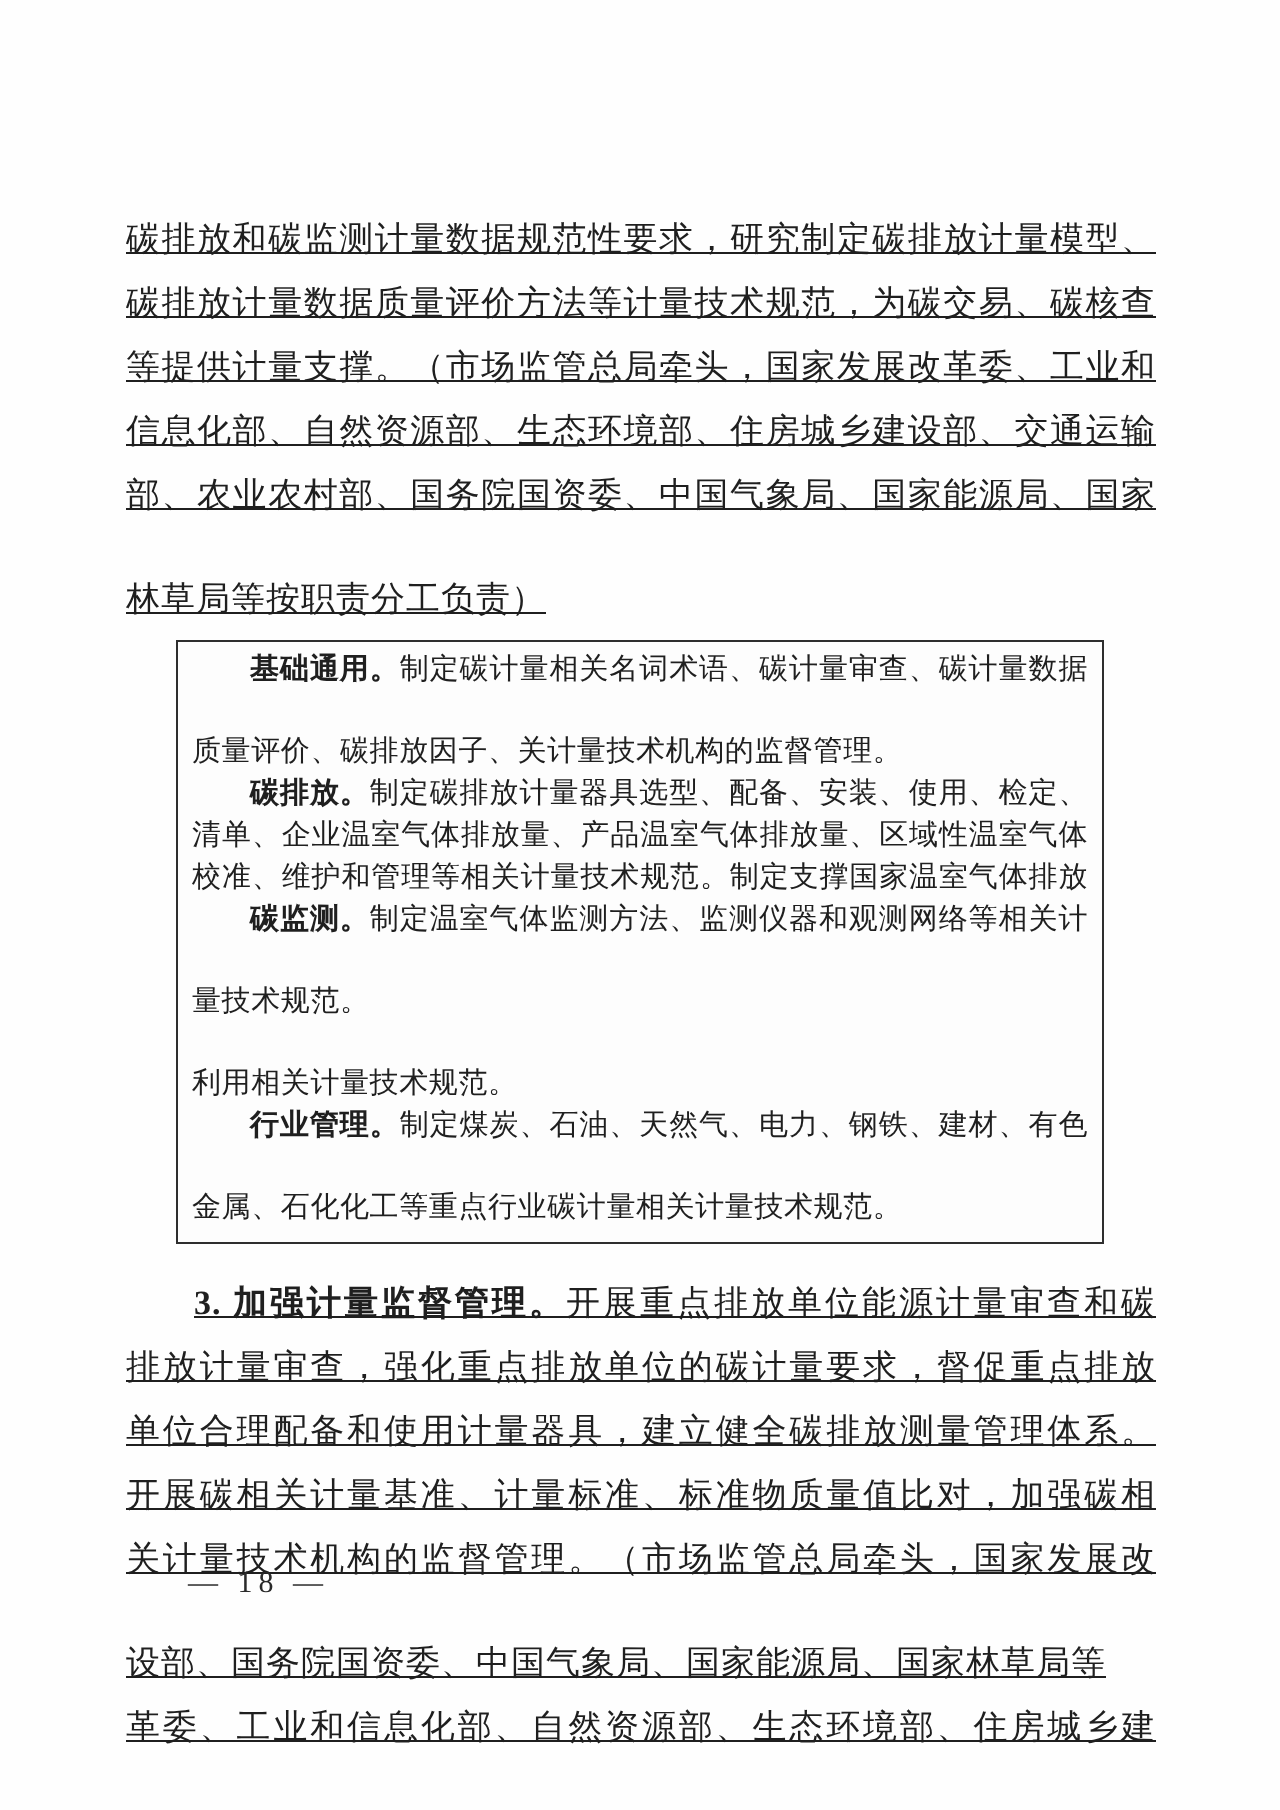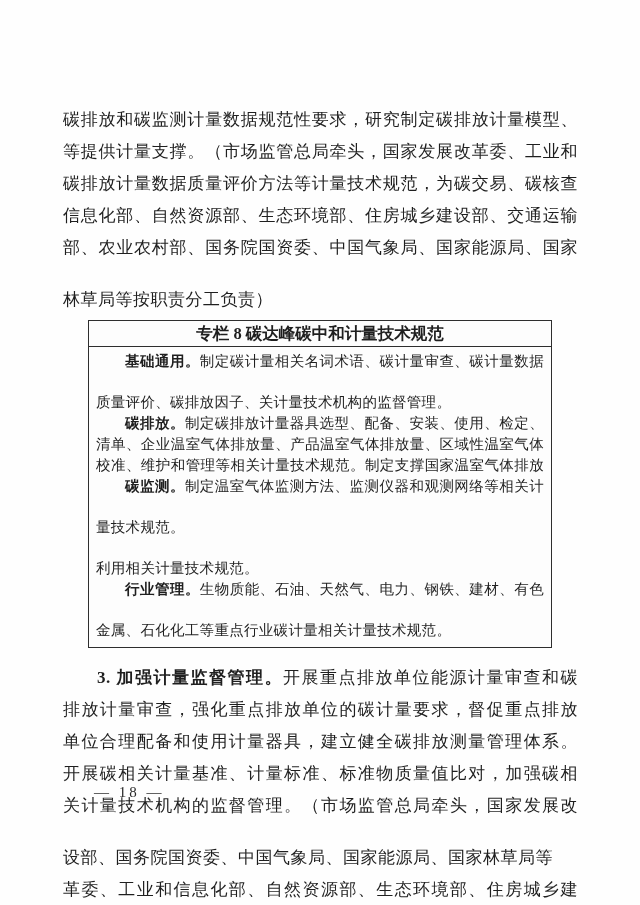--- a/index.html
+++ b/index.html
@@ -11,20 +11,21 @@
     background: #fefefe;
     color: #1f1f1f;
     font-family: "Liberation Serif", "DejaVu Serif", serif;
     padding: 104px 62px 0 63px;
     overflow: hidden;
   }
   .para1, .para2 {
     font-size: 17px;
     line-height: 32px;
     letter-spacing: 0.5px;
+    text-decoration: underline;
   }
   .t-line {
     text-align: justify;
     text-align-last: justify;
     text-justify: inter-ideograph;
     overflow: hidden;
     white-space: normal;
   }
   .t-line.last { text-align-last: left; margin-top: 20px; }
   .indent { text-indent: 2em; }
@@ -60,44 +61,43 @@
     color: #2a2a2a;
   }
 </style>
 </head>
 <body>
 
 <div class="page">
 
   <div class="para1">
     <div class="t-line">碳排放和碳监测计量数据规范性要求，研究制定碳排放计量模型、</div>
+    <div class="t-line">碳排放计量数据质量评价方法等计量技术规范，为碳交易、碳核查</div>
     <div class="t-line">等提供计量支撑。（市场监管总局牵头，国家发展改革委、工业和</div>
-    <div class="t-line">碳排放计量数据质量评价方法等计量技术规范，为碳交易、碳核查</div>
     <div class="t-line">信息化部、自然资源部、生态环境部、住房城乡建设部、交通运输</div>
     <div class="t-line">部、农业农村部、国务院国资委、中国气象局、国家能源局、国家</div>
     <div class="t-line last">林草局等按职责分工负责）</div>
   </div>
 
   <div class="box">
-    <div class="box-title">专栏 8  碳达峰碳中和计量技术规范</div>
     <div class="box-body">
 
       <div class="t-line indent"><span class="lead">基础通用。</span><span>制定碳计量相关名词术语、碳计量审查、碳计量数据</span></div>
       <div class="t-line last">质量评价、碳排放因子、关计量技术机构的监督管理。</div>
 
       <div class="t-line indent"><span class="lead">碳排放。</span><span>制定碳排放计量器具选型、配备、安装、使用、检定、</span></div>
       <div class="t-line">清单、企业温室气体排放量、产品温室气体排放量、区域性温室气体</div>
       <div class="t-line">校准、维护和管理等相关计量技术规范。制定支撑国家温室气体排放</div>
 
       <div class="t-line indent"><span class="lead">碳监测。</span><span>制定温室气体监测方法、监测仪器和观测网络等相关计</span></div>
       <div class="t-line last">量技术规范。</div>
 
       <div class="t-line last">利用相关计量技术规范。</div>
 
-      <div class="t-line indent"><span class="lead">行业管理。</span><span>生物质能、石油、天然气、电力、钢铁、建材、有色</span></div>
+      <div class="t-line indent"><span class="lead">行业管理。</span><span>制定煤炭、石油、天然气、电力、钢铁、建材、有色</span></div>
       <div class="t-line last">金属、石化化工等重点行业碳计量相关计量技术规范。</div>
 
     </div>
   </div>
 
   <div class="para2">
     <div class="t-line indent"><span class="lead">3. 加强计量监督管理。</span><span>开展重点排放单位能源计量审查和碳</span></div>
     <div class="t-line">排放计量审查，强化重点排放单位的碳计量要求，督促重点排放</div>
     <div class="t-line">单位合理配备和使用计量器具，建立健全碳排放测量管理体系。</div>
     <div class="t-line">开展碳相关计量基准、计量标准、标准物质量值比对，加强碳相</div>

